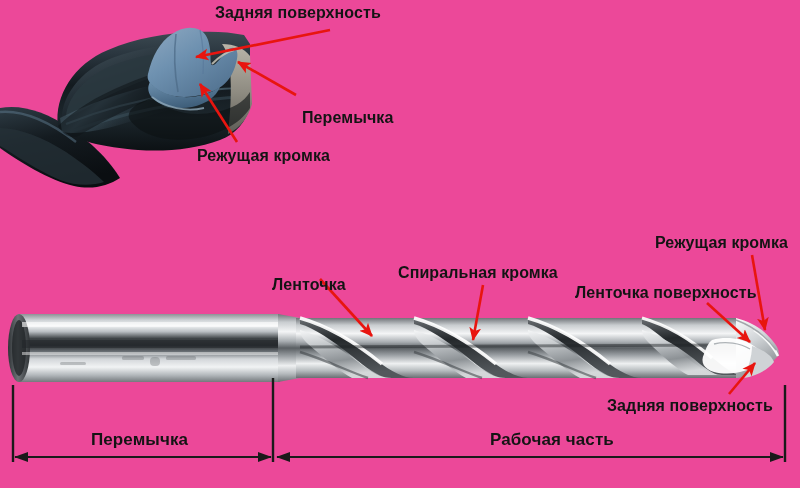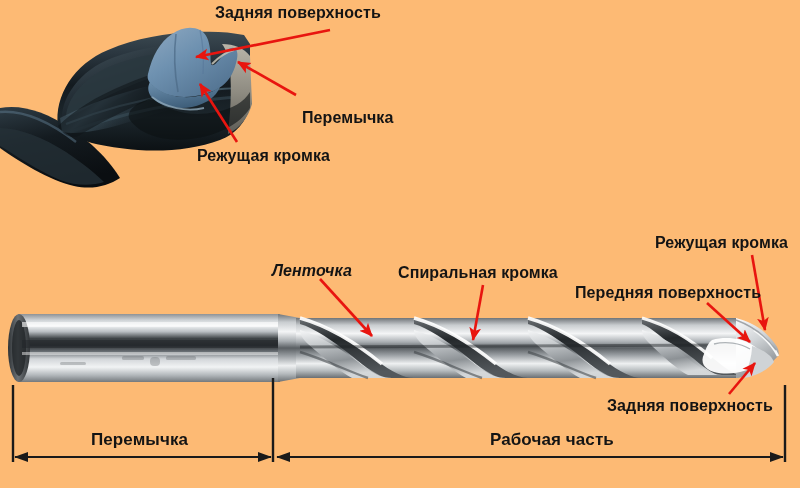--- a/index.html
+++ b/index.html
@@ -5,21 +5,21 @@
 <style>
   html,body{margin:0;padding:0;background:#ffffff;}
   body{
     font-family:"Liberation Sans","DejaVu Sans",sans-serif;
     -webkit-font-smoothing:antialiased;
   }
   #stage{
     position:relative;
     width:800px;
     height:488px;
-    background:#fdba74;
+    background:#ec4899;
     overflow:hidden;
   }
   .svg-layer{
     position:absolute;
     left:0; top:0;
     width:800px; height:488px;
   }
   .label{
     position:absolute;
     font-weight:bold;
@@ -284,22 +284,22 @@
 
       <line x1="15" y1="457" x2="271" y2="457" stroke-width="2" marker-start="url(#dimArrow)" marker-end="url(#dimArrow)"></line>
       <line x1="277" y1="457" x2="783" y2="457" stroke-width="2" marker-start="url(#dimArrow)" marker-end="url(#dimArrow)"></line>
     </g>
   </svg>
 
   <div class="label s16" style="left:215px; top:5px;">Задняя поверхность</div>
   <div class="label s16" style="left:302px; top:86px;margin-top:24px;">Перемычка</div>
   <div class="label s16" style="left:197px; top:148px;">Режущая кромка</div>
 
-  <div class="label s16" style="left:272px; top:263px;font-style:italic;">Ленточка</div>
+  <div class="label s16" style="left:272px; top:277px;">Ленточка</div>
   <div class="label s16" style="left:398px; top:265px;">Спиральная кромка</div>
   <div class="label s16" style="left:655px; top:235px;">Режущая кромка</div>
-  <div class="label s16" style="left:575px; top:285px;">Передняя поверхность</div>
+  <div class="label s16" style="left:575px; top:285px;">Ленточка поверхность</div>
   <div class="label s16" style="left:607px; top:398px;">Задняя поверхность</div>
 
   <div class="label s17" style="left:91px; top:431px;">Перемычка</div>
   <div class="label s17" style="left:490px; top:431px;">Рабочая часть</div>
 
 </div>
 
 </body></html>

